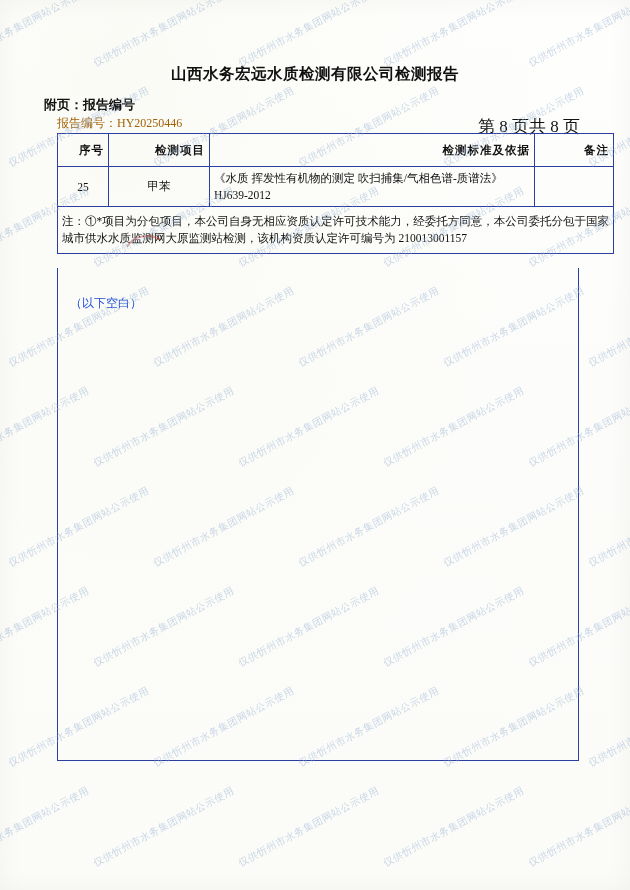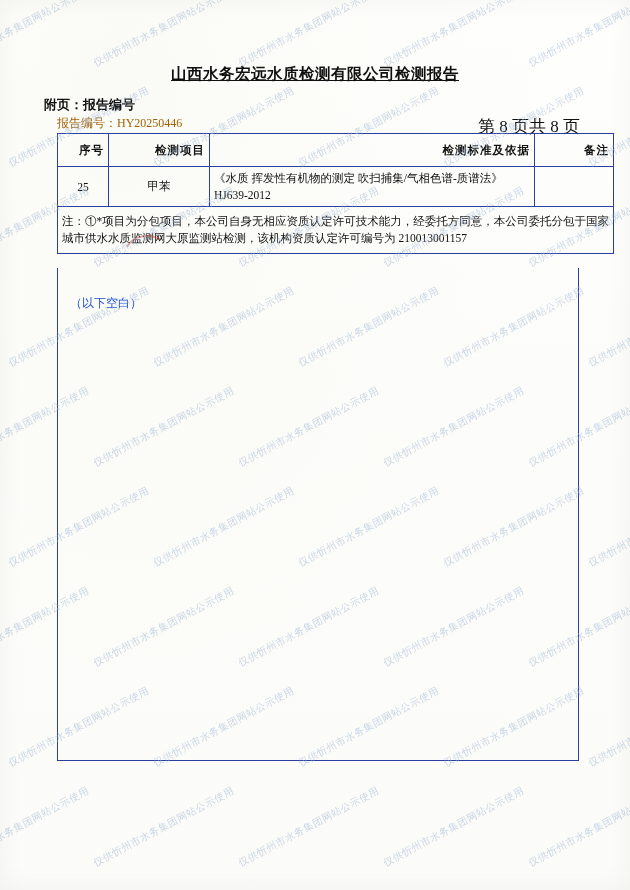--- a/index.html
+++ b/index.html
@@ -33,21 +33,20 @@
     position: absolute;
     top: 64px;
     left: 0;
     width: 630px;
     text-align: center;
     font-size: 15.5px;
     font-weight: bold;
     letter-spacing: 0.5px;
     color: #101010;
     font-family: "Liberation Serif", serif;
-    text-decoration: underline;
   }
   .attach-line {
     position: absolute;
     top: 96px;
     left: 44px;
     font-size: 13px;
     font-weight: bold;
     color: #101010;
   }
   .report-no {

